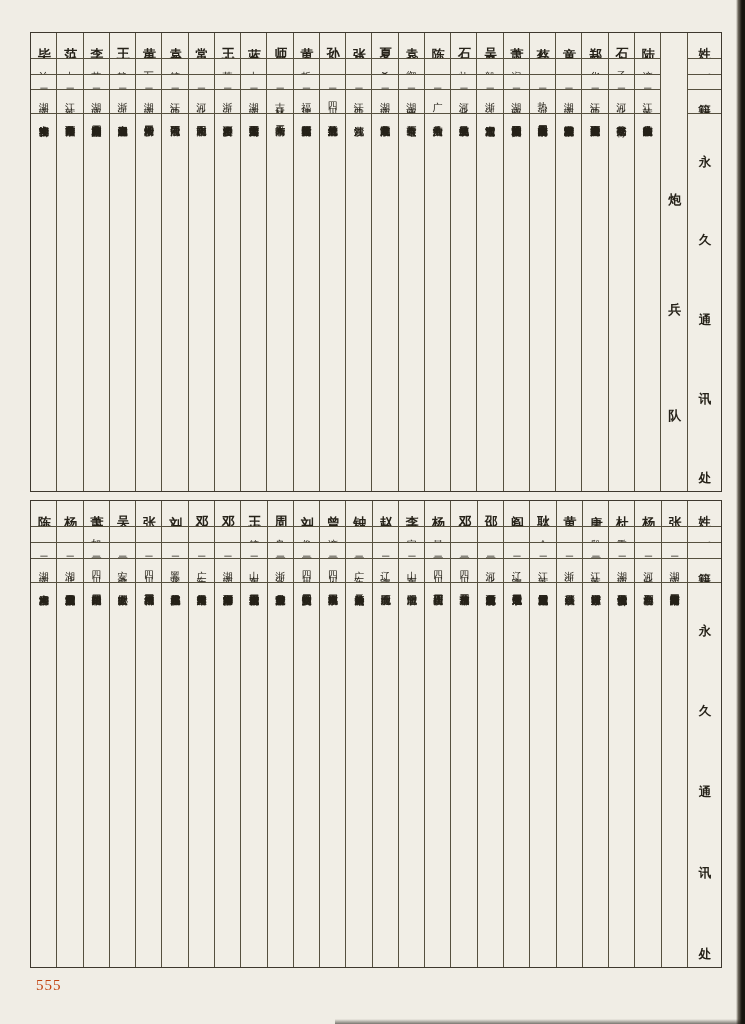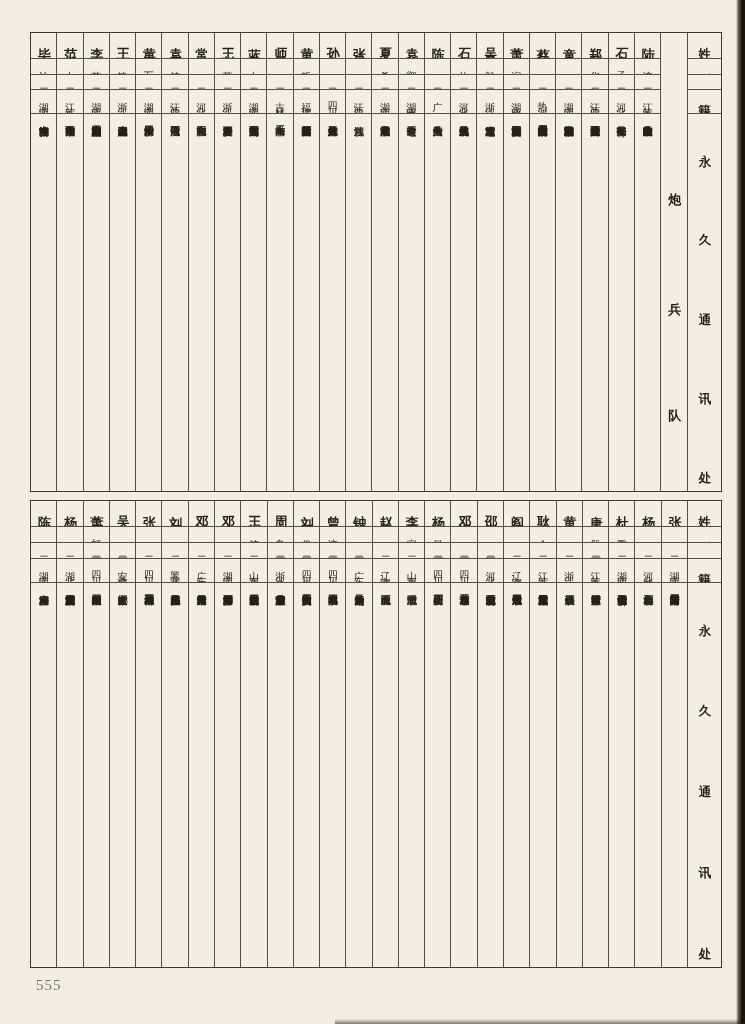--- a/index.html
+++ b/index.html
@@ -71,21 +71,21 @@
   .r-age > span { font-size: 10.5px; padding: 5px 0; }
   .r-origin > span { font-size: 10px; padding: 4px 0; }
   .r-addr > span { height: 100%; font-size: 10px; padding: 4px 0 6px; line-height: 1.18; }
   
   .header-col .cell > span { font-size: 12.5px; font-weight: 700; }
   .header-col .r-addr > span { padding: 30px 0; text-align: justify; text-align-last: justify; }
   
   .unit-col .full > span { height: 100%; font-size: 13px; font-weight: 700; padding: 150px 0 92px; text-align: justify; text-align-last: justify; }
   .page-number {
     position: absolute; left: 36px; bottom: 30px;
-    font-size: 15px; letter-spacing: 1px; color: #737373;
+    font-size: 15px; letter-spacing: 1px; color: #c2410c;
   }
 </style>
 </head>
 <body>
 
 <div class="page">
 
   <div class="roster top">
     <div class="col header-col">
       <div class="cell r-name spread">

